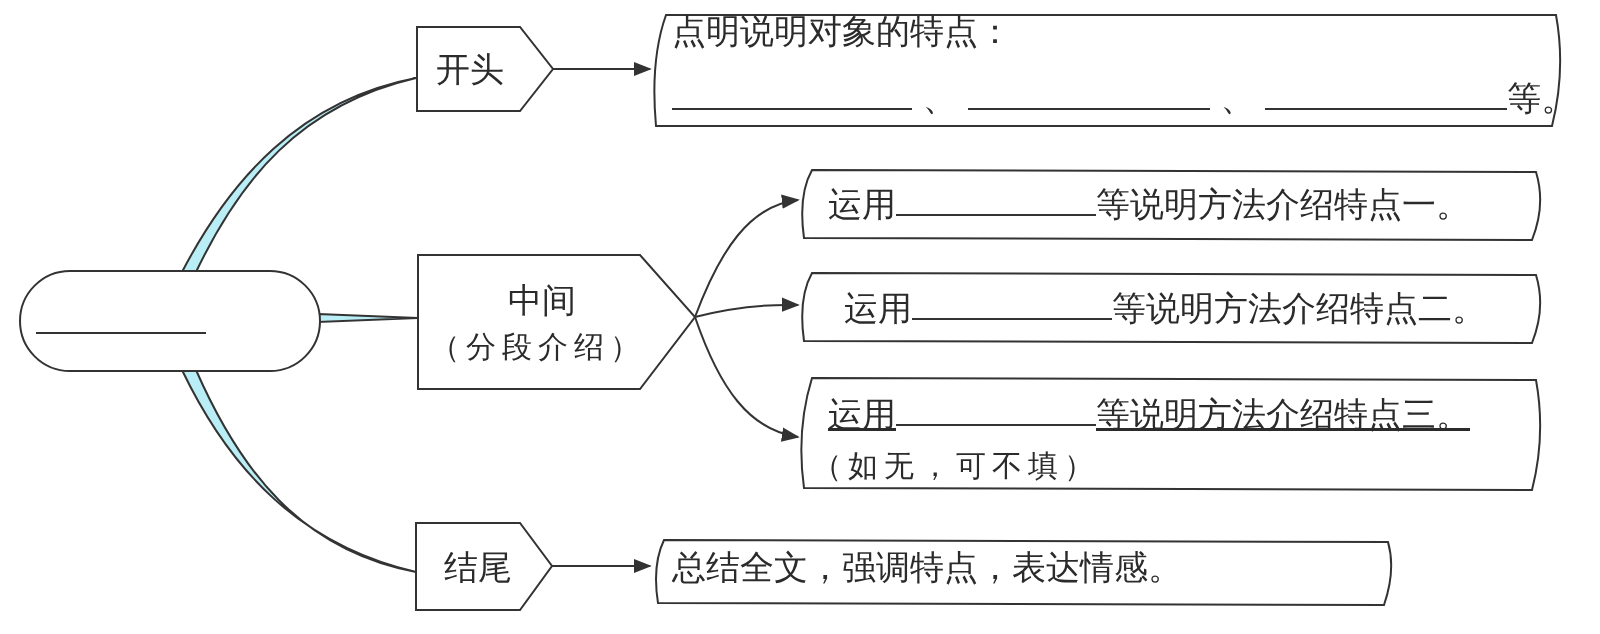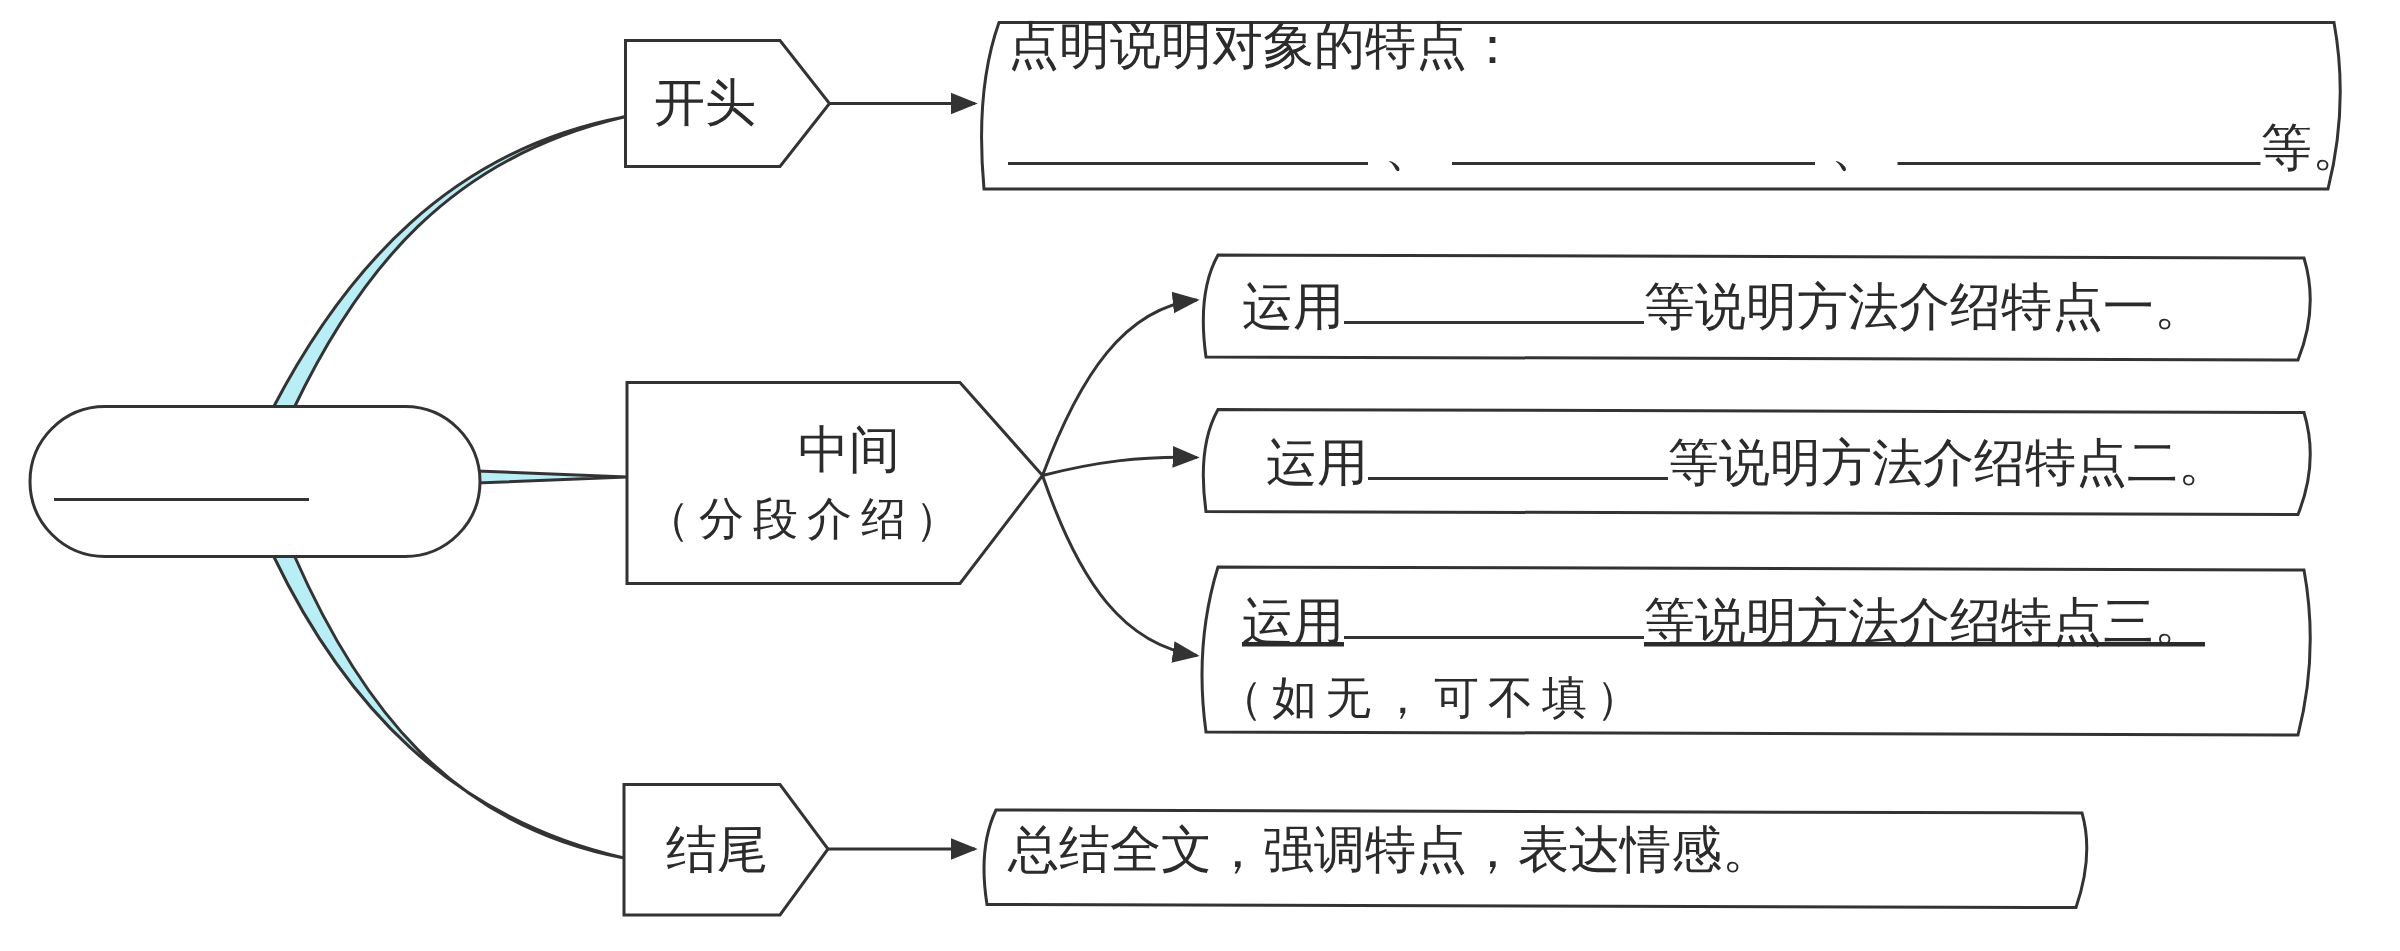--- a/index.html
+++ b/index.html
@@ -51,21 +51,21 @@
 <div class="txt" style="left:436px; top:49px;">开头</div>
 <div class="txt" style="left:672px; top:11px;">点明说明对象的特点：</div>
 <div class="txt" style="left:672px; top:78px;">
   <span class="blank" style="width:240px;"></span>
   <span>、</span>
   <span class="blank" style="width:242px;"></span>
   <span>、</span>
   <span class="blank" style="width:242px;"></span><span>等。</span>
 </div>
 
-<div class="txt" style="left:508px; top:280px;margin-left:24px;">中间</div>
+<div class="txt" style="left:508px; top:280px;">中间</div>
 <div class="txt small" style="left:430px; top:327px;">（分段介绍）</div>
 
 <div class="txt" style="left:828px; top:184px;">
   <span>运用</span><span class="blank" style="width:200px;"></span><span>等说明方法介绍特点一。</span>
 </div>
 <div class="txt" style="left:828px; top:288px;margin-left:16px;">
   <span>运用</span><span class="blank" style="width:200px;"></span><span>等说明方法介绍特点二。</span>
 </div>
 <div class="txt" style="left:828px; top:394px;text-decoration:underline;">
   <span>运用</span><span class="blank" style="width:200px;"></span><span>等说明方法介绍特点三。</span>

